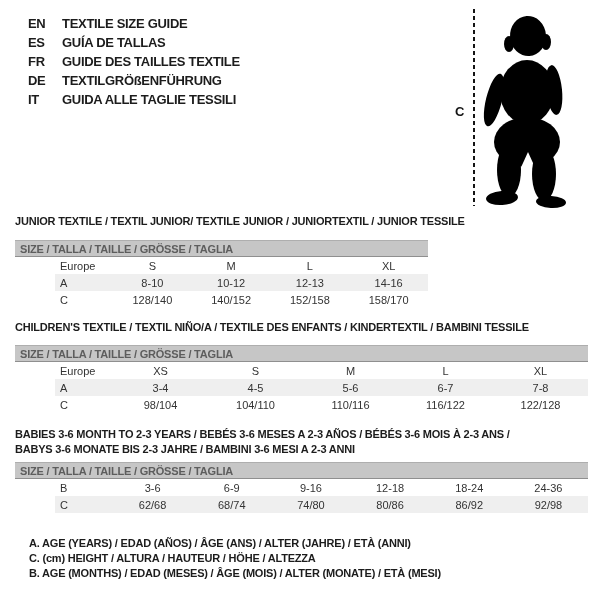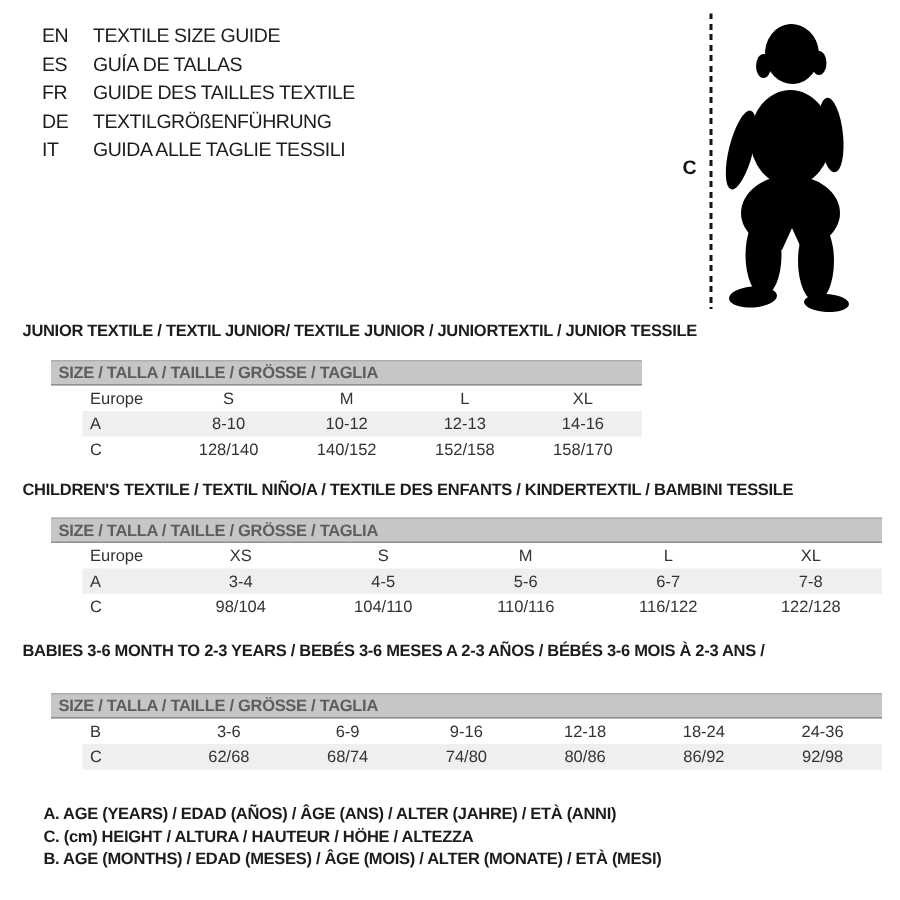--- a/index.html
+++ b/index.html
@@ -4,42 +4,42 @@
 <style>
   html,body { margin:0; padding:0; background:#fff; }
   .canvas {
     position:relative; width:600px; height:600px; background:#ffffff;
     font-family:"Liberation Sans", sans-serif; overflow:hidden; color:#1c1c1c;
   }
 
   
   .lang-list { position:absolute; left:28px; top:14px; }
   .lang-row { display:flex; height:19px; align-items:center;
-    font-weight:normal; font-size:13px; letter-spacing:-0.3px; color:#1c1c1c; }
+    font-weight:bold; font-size:13px; letter-spacing:-0.3px; color:#1c1c1c; }
   .lang-code { width:34px; }
 
   
   .measure-line { position:absolute; left:473px; top:9px; width:2px; height:197px;
     background:repeating-linear-gradient(to bottom, #141414 0 4px, transparent 4px 7px); }
   .c-label { position:absolute; left:455px; top:104px; font-weight:bold; font-size:13px; color:#141414; }
   .baby-svg { position:absolute; left:478px; top:4px; width:120px; height:205px; }
 
   
   .section-title { position:absolute; left:15px; font-size:11px; font-weight:bold;
     letter-spacing:-0.2px; white-space:nowrap; color:#1c1c1c; line-height:14px; }
 
   
   .tbl { position:absolute; left:15px; }
   .t1 { top:240px; width:413px; }
   .t2 { top:345px; width:573px; }
   .t3 { top:462px; width:573px; }
   .bar { box-sizing:border-box; height:17px; background:#c6c6c6;
     border-top:1px solid #aeaeae; border-bottom:1px solid #8f8f8f;
     display:flex; align-items:center; padding-left:5px;
-    font-size:11px; font-weight:bold; letter-spacing:-0.2px; color:#5d5d5d; white-space:nowrap;margin-left:19px; }
+    font-size:11px; font-weight:bold; letter-spacing:-0.2px; color:#5d5d5d; white-space:nowrap; }
   .row { display:grid; align-items:center; height:17px; font-size:11px; color:#333333;margin-left:40px; }
   .cols4 { grid-template-columns:58px repeat(4,1fr); }
   .cols5 { grid-template-columns:58px repeat(5,1fr); }
   .cols6 { grid-template-columns:58px repeat(6,1fr); }
   .rl { padding-left:5px; text-align:left; }
   .c  { text-align:center; }
   .shaded { background:#efefef; }
 
   
   .notes { position:absolute; left:29px; top:536px; }
@@ -142,20 +142,21 @@
       <span class="rl">C</span>
       <span class="c">98/104</span>
       <span class="c">104/110</span>
       <span class="c">110/116</span>
       <span class="c">116/122</span>
       <span class="c">122/128</span>
     </div>
   </div>
 
   <div class="section-title" style="top:427px;">BABIES 3-6 MONTH TO 2-3 YEARS / BEBÉS 3-6 MESES A 2-3 AÑOS / BÉBÉS 3-6 MOIS À 2-3 ANS /</div>
+  <div class="section-title" style="top:442px;">BABYS 3-6 MONATE BIS 2-3 JAHRE / BAMBINI 3-6 MESI A 2-3 ANNI</div>
   <div class="tbl t3">
     <div class="bar">SIZE / TALLA / TAILLE / GRÖSSE / TAGLIA</div>
     <div class="row cols6">
       <span class="rl">B</span>
       <span class="c">3-6</span>
       <span class="c">6-9</span>
       <span class="c">9-16</span>
       <span class="c">12-18</span>
       <span class="c">18-24</span>
       <span class="c">24-36</span>

